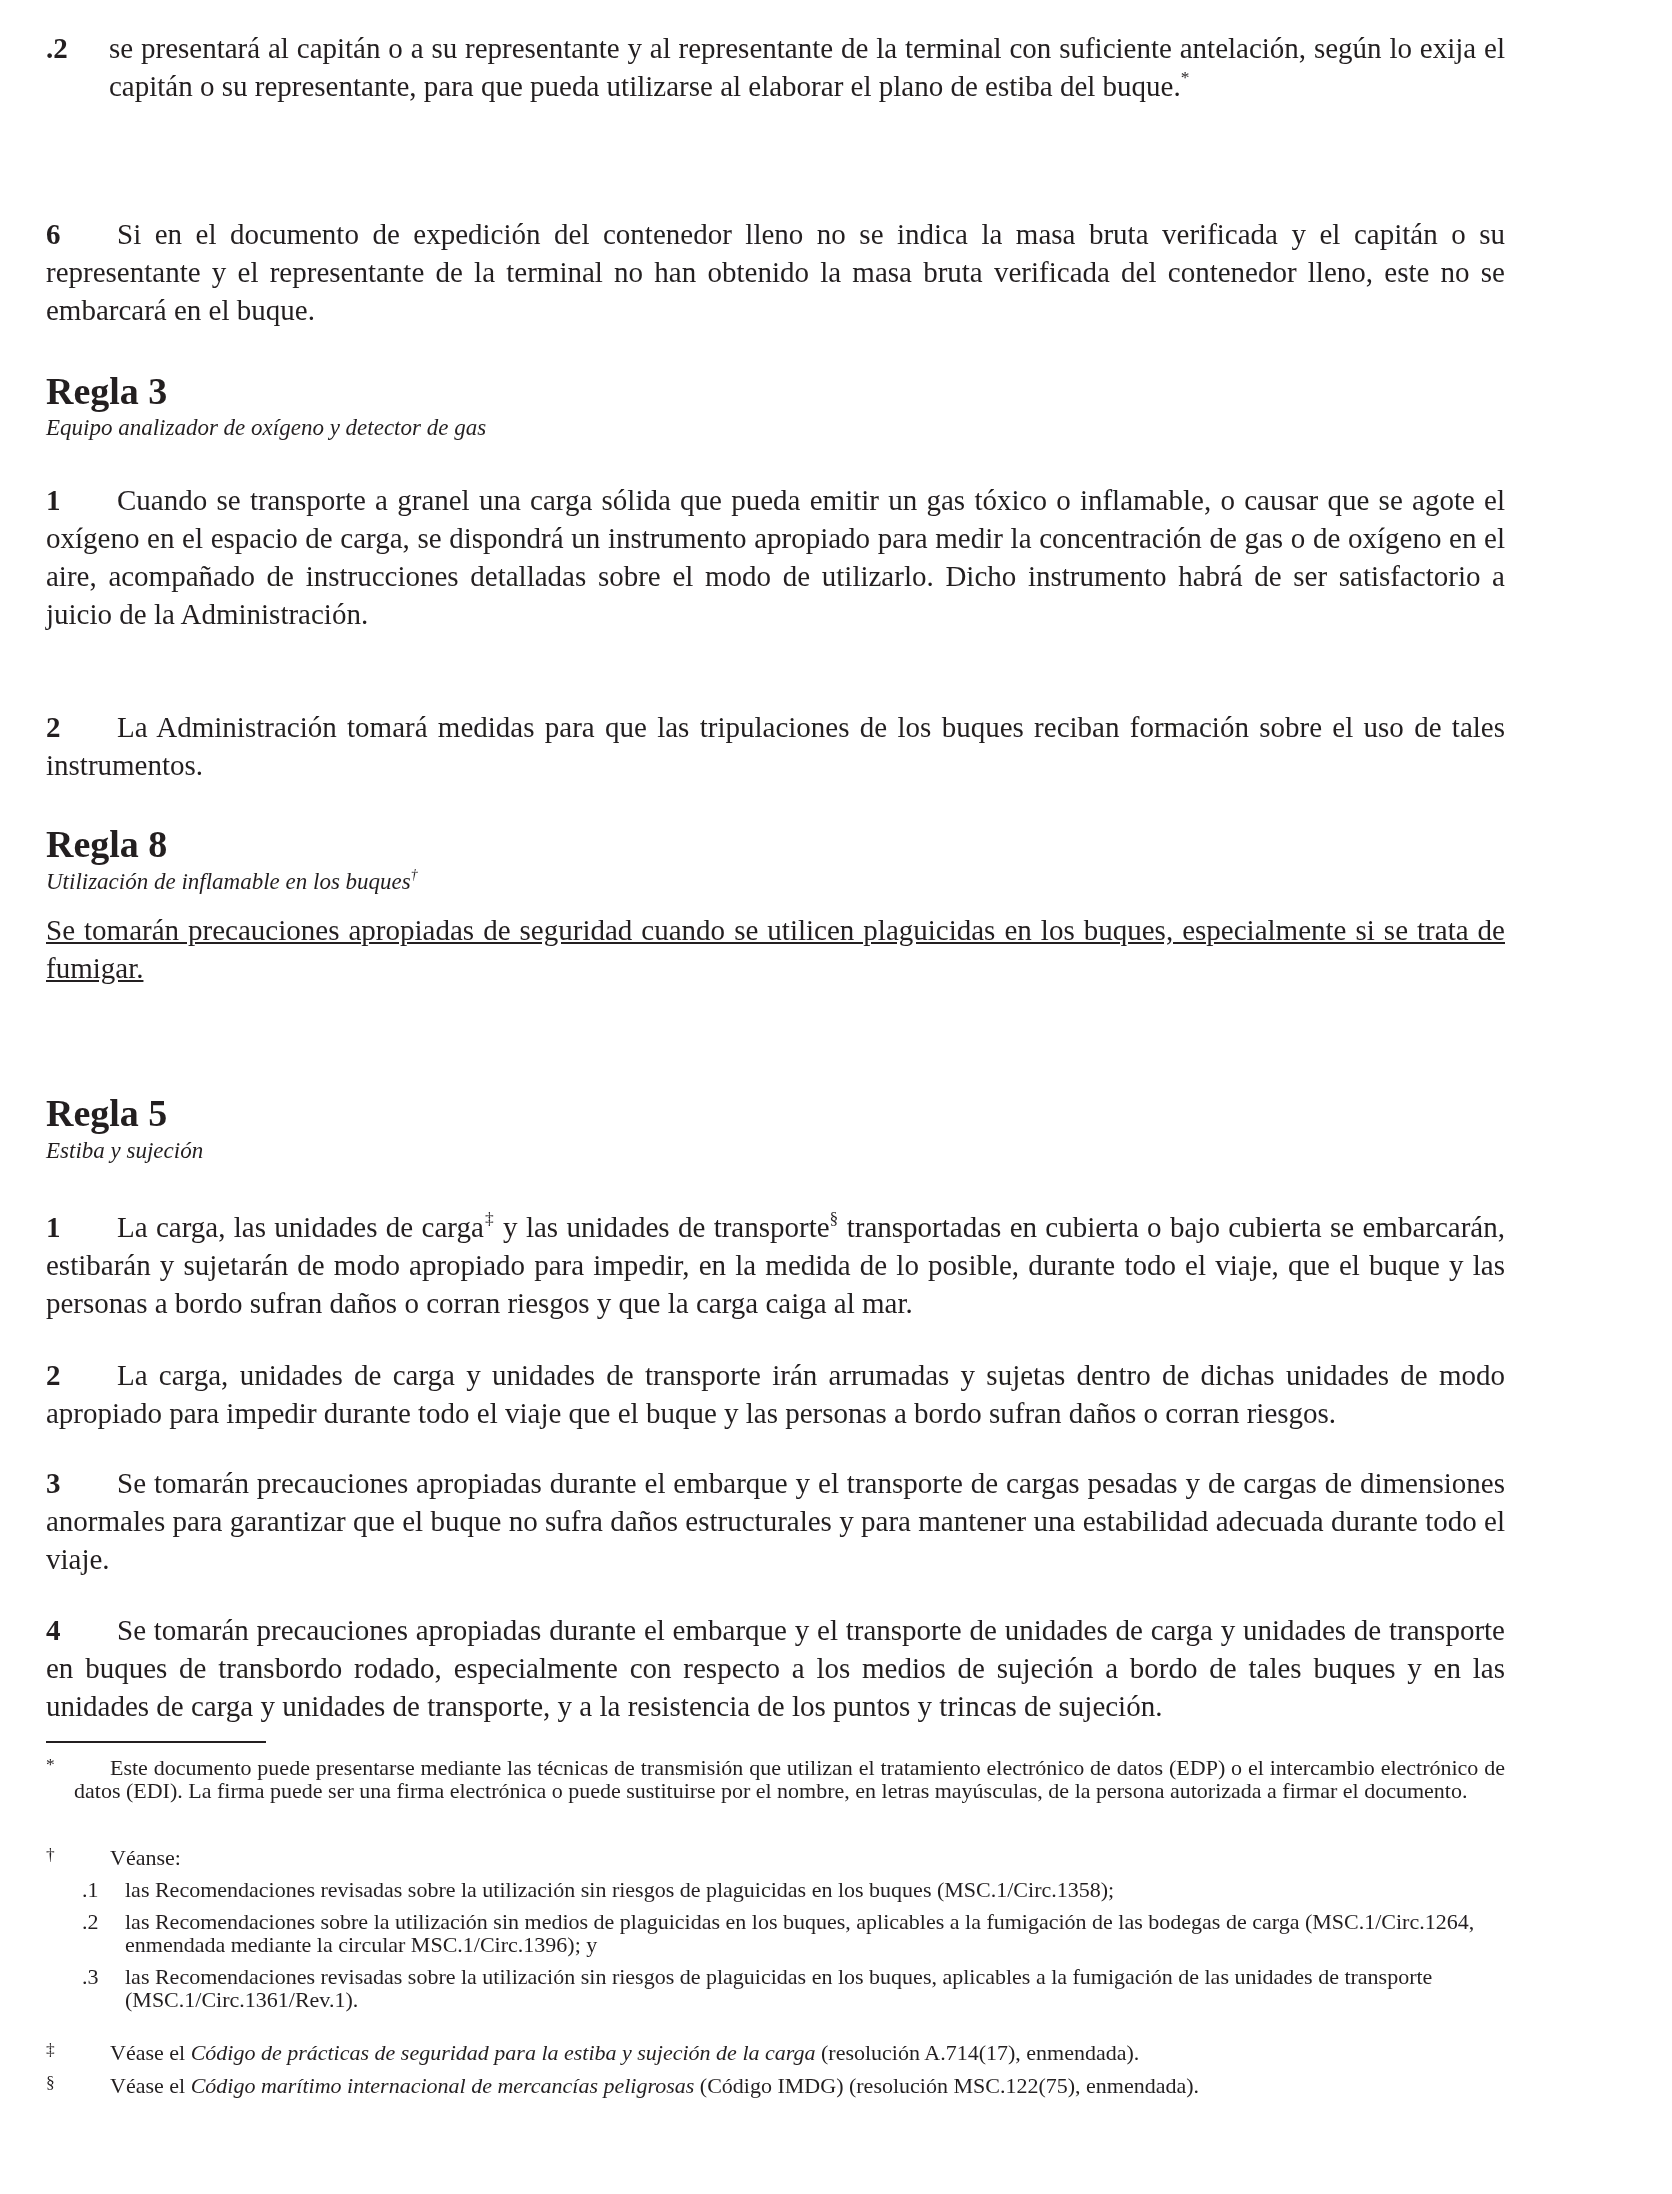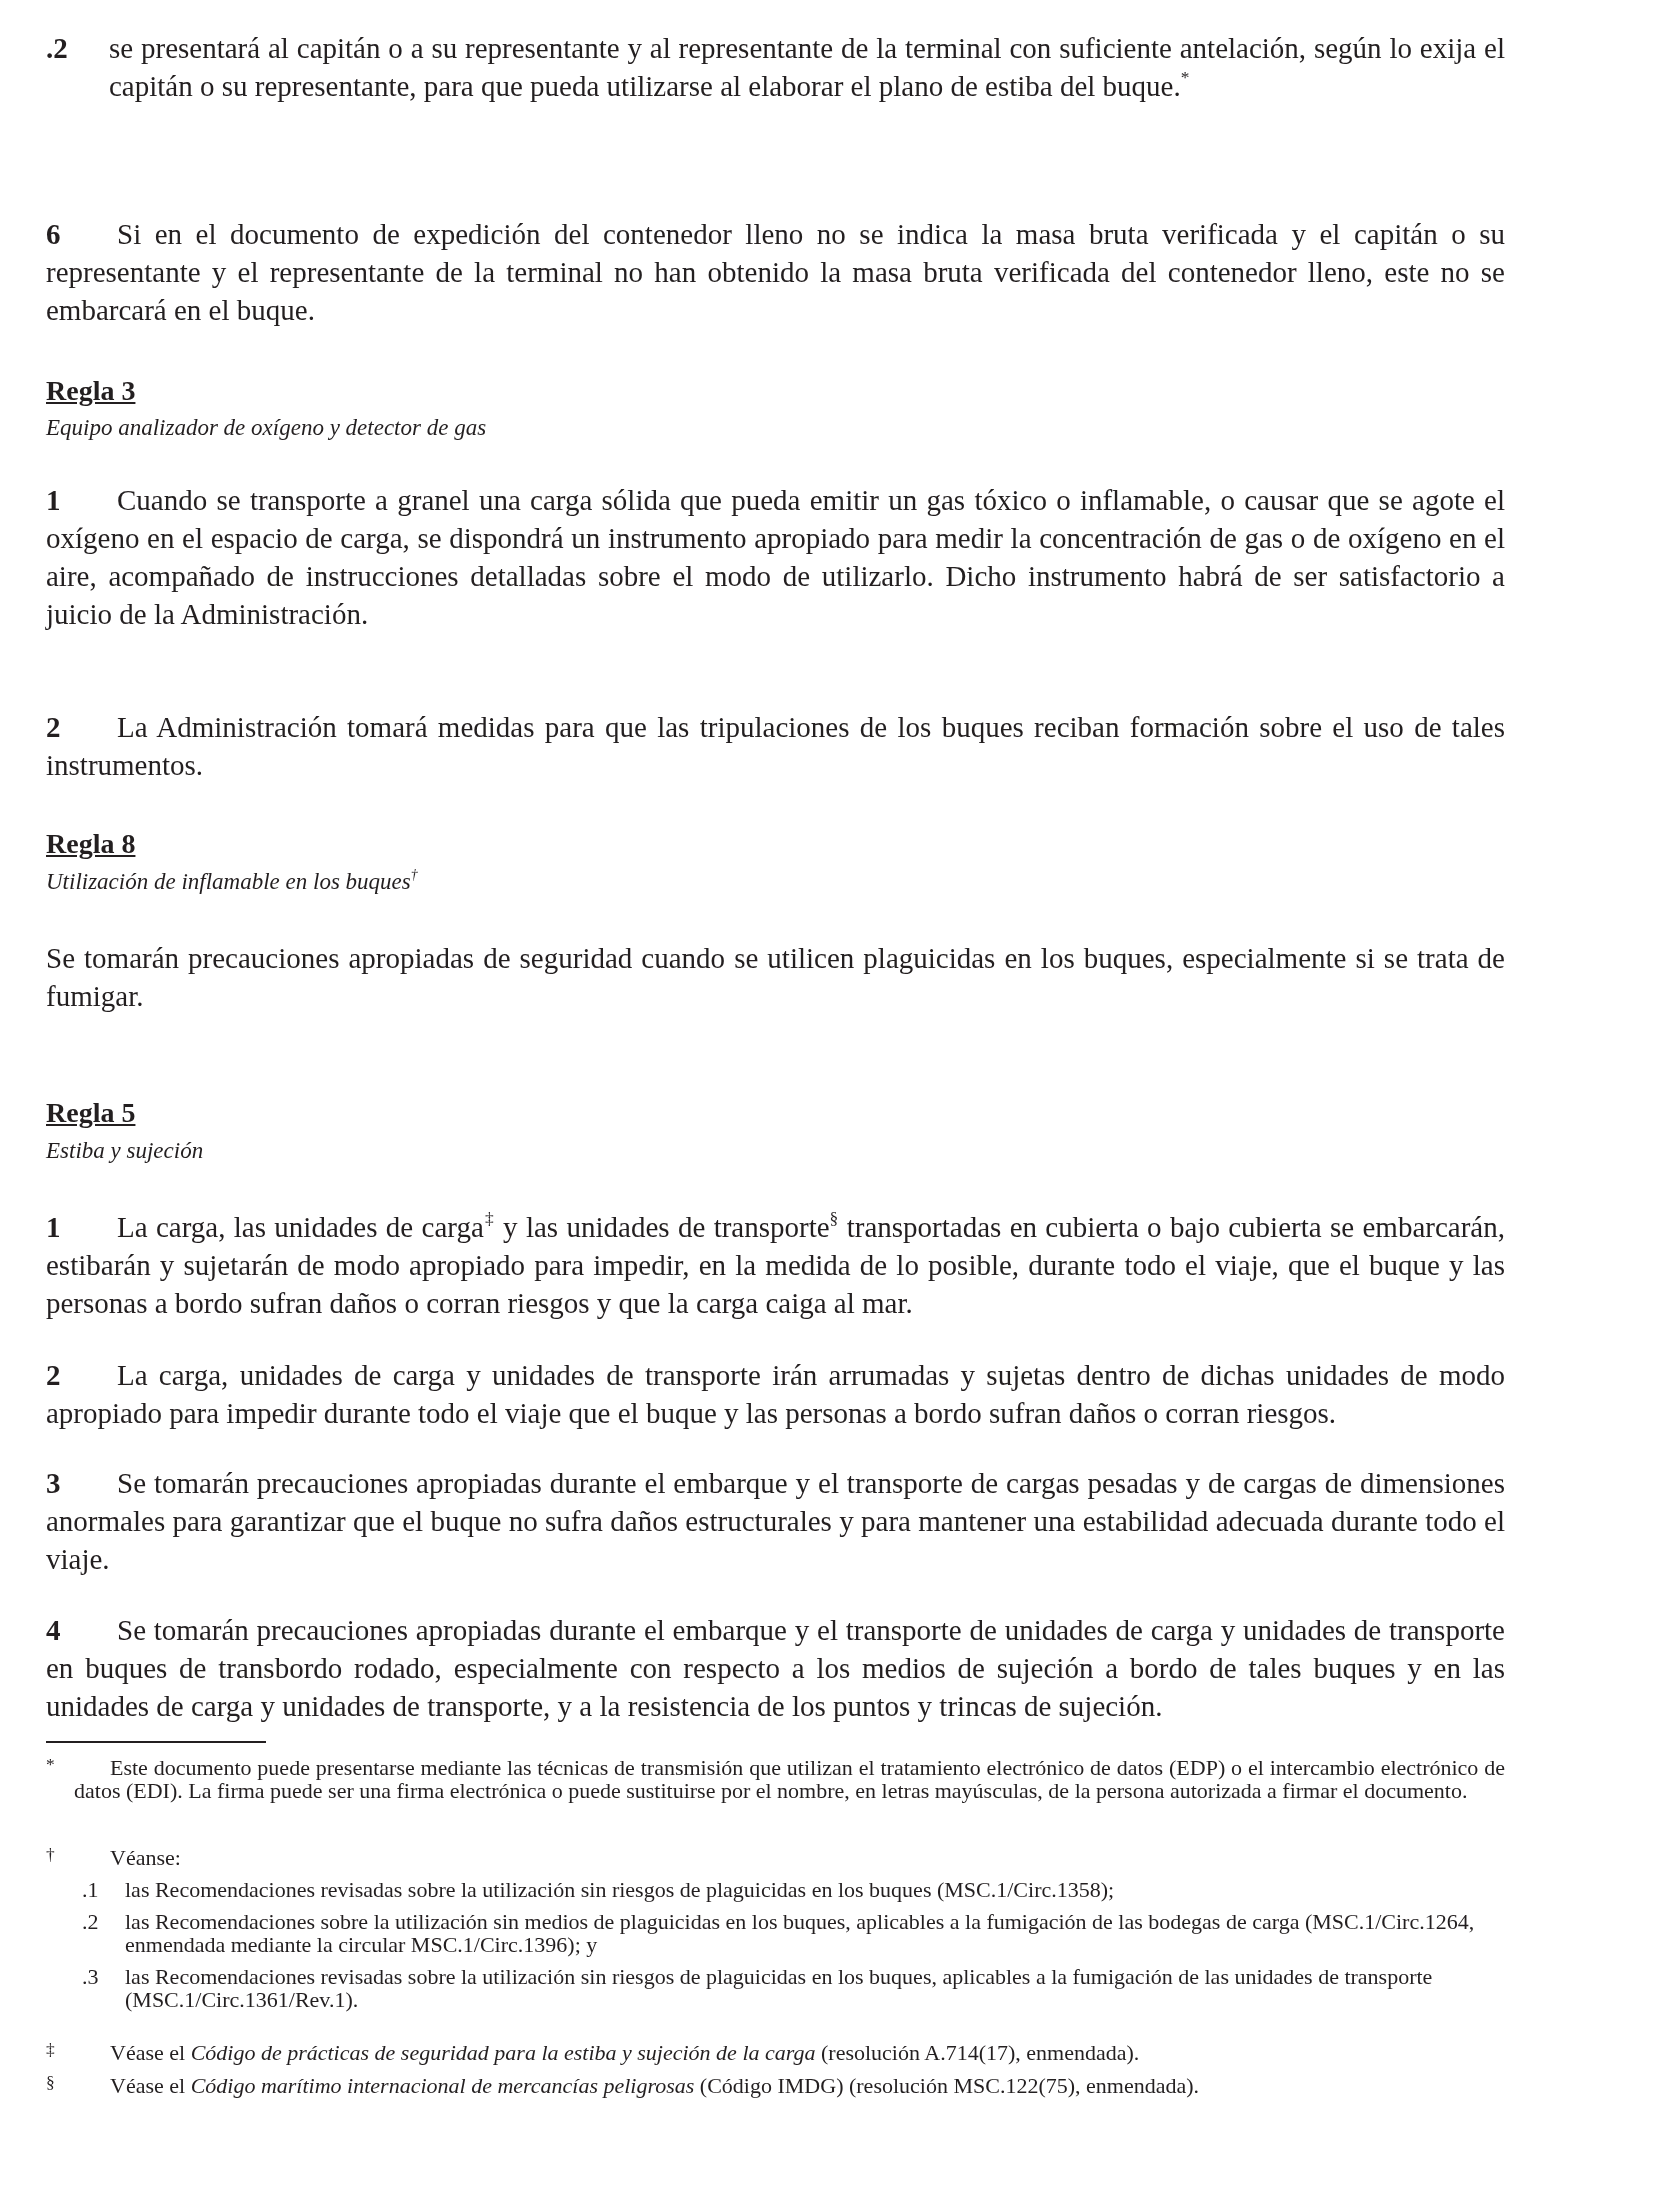--- a/index.html
+++ b/index.html
@@ -10,21 +10,21 @@
     overflow: hidden;
     color: #231f20;
     font-family: "Liberation Serif", "DejaVu Serif", serif;
   }
   .page { position: absolute; left: 46px; top: 0; width: 1459px; }
   .body-text { font-size: 29px; line-height: 38px; text-align: justify; }
   .para { position: absolute; left: 0; width: 1459px; }
   .num { font-weight: bold; display: inline-block; width: 71px; }
   .subitem { position: absolute; left: 63px; width: 1396px; }
   .subitem .subnum { position: absolute; left: -63px; top: 0; font-weight: bold; }
-  .regla-title { position: absolute; left: 0; font-weight: bold; font-size: 28px; line-height: 38px; text-decoration: underline; }
+  .regla-title { position: absolute; left: 0; font-weight: bold; font-size: 38px; line-height: 38px; }
   .regla-sub { position: absolute; left: 0; font-style: italic; font-size: 23px; line-height: 38px; }
   sup { font-size: 60%; line-height: 0; vertical-align: 0.75em; }
   .rule { position: absolute; left: 0; top: 1741px; width: 220px; height: 2.4px; background: #231f20; }
   .fn { position: absolute; left: 0; width: 1459px; font-size: 22px; line-height: 23px; text-align: justify; }
   .fn .mark { position: absolute; left: 0; top: -3.2px; font-size: 17.4px; }
   .fn .fn-text { display: block; text-indent: 36px; margin-left: 28px; }
   .fn-sub { position: absolute; left: 36px; width: 1424px; font-size: 22px; line-height: 23px; }
   .fn-sub .subnum { position: absolute; left: 0; top: 0; }
   .fn-sub .subtxt { display: block; margin-left: 43px; }
   em { font-style: italic; }
@@ -50,21 +50,21 @@
     <span class="num">1</span><span>Cuando se transporte a granel una carga sólida que pueda emitir un gas tóxico o inflamable, o causar que se agote el oxígeno en el espacio de carga, se dispondrá un instrumento apropiado para medir la concentración de gas o de oxígeno en el aire, acompañado de instrucciones detalladas sobre el modo de utilizarlo. Dicho instrumento habrá de ser satisfactorio a juicio de la Administración.</span>
   </div>
   <div class="para body-text" style="top:708px;">
     <span class="num">2</span><span>La Administración tomará medidas para que las tripulaciones de los buques reciban formación sobre el uso de tales instrumentos.</span>
   </div>
 
   <div class="regla-title" style="top:825px;">Regla 8</div>
   <div class="regla-sub" style="top:863px;">
     <span>Utilización de inflamable en los buques</span><sup>†</sup>
   </div>
-  <div class="para body-text" style="top:939px;">
+  <div class="para body-text" style="top:911px;text-decoration:underline;">
     <span>Se tomarán precauciones apropiadas de seguridad cuando se utilicen plaguicidas en los buques, especialmente si se trata de fumigar.</span>
   </div>
 
   <div class="regla-title" style="top:1094px;">Regla 5</div>
   <div class="regla-sub" style="top:1132px;">Estiba y sujeción</div>
 
   <div class="para body-text" style="top:1208px;">
     <span class="num">1</span><span>La carga, las unidades de carga</span><sup>‡</sup><span> y las unidades de transporte</span><sup>§</sup><span> transportadas en cubierta o bajo cubierta se embarcarán, estibarán y sujetarán de modo apropiado para impedir, en la medida de lo posible, durante todo el viaje, que el buque y las personas a bordo sufran daños o corran riesgos y que la carga caiga al mar.</span>
   </div>
   <div class="para body-text" style="top:1356px;">

